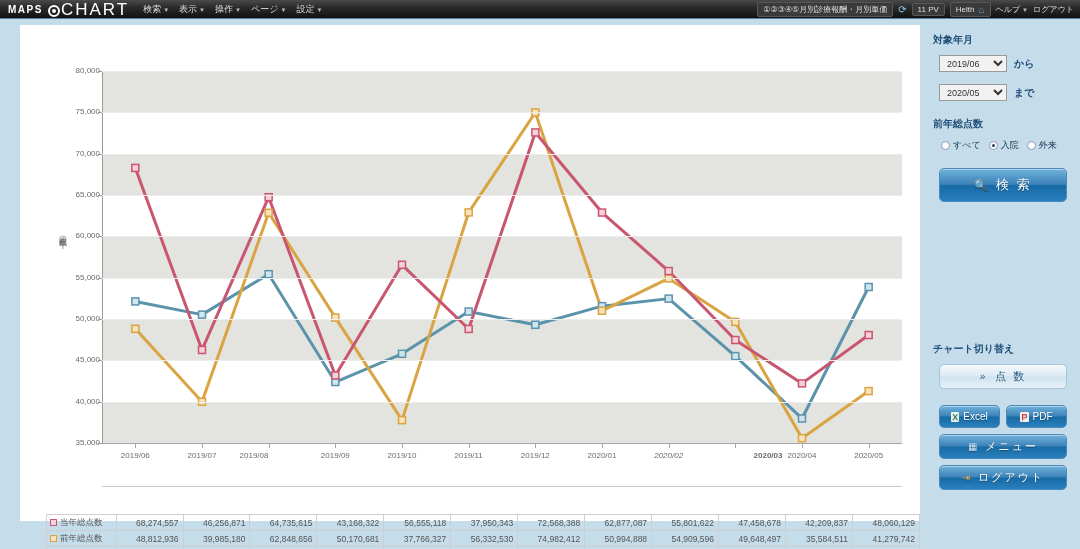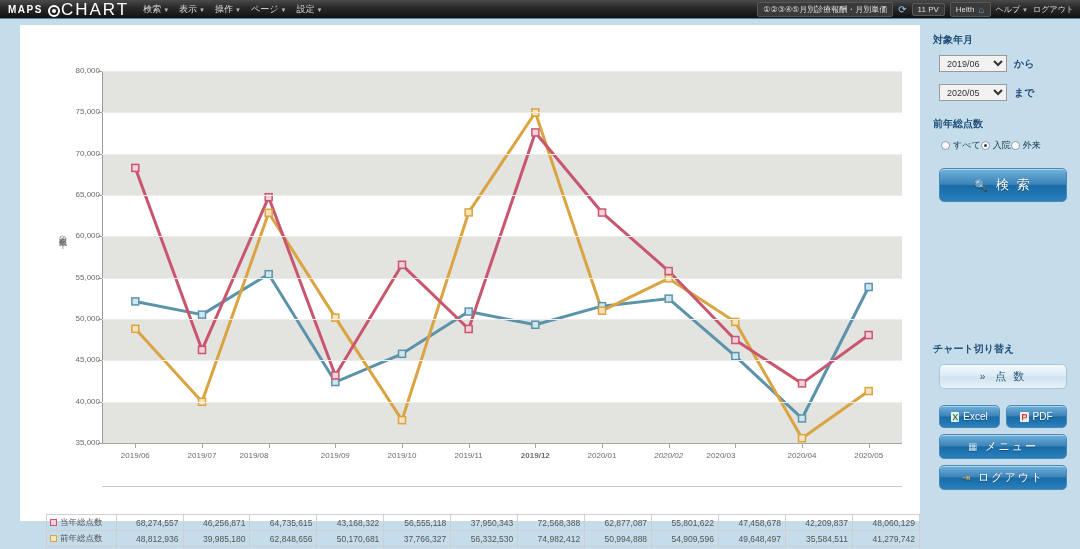--- a/index.html
+++ b/index.html
@@ -172,21 +172,21 @@
   }
   .sel-row { display: flex; align-items: center; gap: 7px; margin: 0 0 12px 14px; }
   select.ym {
     width: 68px; height: 17px; font-size: 9px;
     font-family: "Liberation Sans", sans-serif;
     border: 1px solid #9a9a9a; background: #f2f2f2; color: #333;
     padding-left: 3px;
   }
   .sel-suffix { font-size: 10px; color: #1f4e79; font-weight: bold; }
 
-  .radio-row { display: flex; align-items: center; gap: 0; margin-left: 16px; }
+  .radio-row { display: flex; align-items: center; gap: 8px; margin-left: 16px; }
   .radio-item { display: flex; align-items: center; gap: 3px; font-size: 9px; color: #203c55; }
   .radio-dot {
     width: 9px; height: 9px; border-radius: 50%;
     border: 1px solid #8a9bb0; background: #fff; display: inline-block;
     position: relative;
   }
   .radio-dot.on::after {
     content: ""; position: absolute; left: 2px; top: 2px;
     width: 3px; height: 3px; border-radius: 50%; background: #2b3f55;
   }
@@ -353,27 +353,27 @@
           <div class="xtick-label" style="left: 100px;">2019/07</div>
           <div class="xtick-line" style="left: 166.667px;"></div>
           <div class="xtick-label" style="left: 152px;">2019/08</div>
           <div class="xtick-line" style="left: 233.333px;"></div>
           <div class="xtick-label" style="left: 233.333px;">2019/09</div>
           <div class="xtick-line" style="left: 300px;"></div>
           <div class="xtick-label" style="left: 300px;">2019/10</div>
           <div class="xtick-line" style="left: 366.667px;"></div>
           <div class="xtick-label" style="left: 366.667px;">2019/11</div>
           <div class="xtick-line" style="left: 433.333px;"></div>
-          <div class="xtick-label" style="left: 433.333px; font-weight: bold;">2019/12</div>
+          <div class="xtick-label" style="left: 433.333px;">2019/12</div>
           <div class="xtick-line" style="left: 500px;"></div>
           <div class="xtick-label" style="left: 500px;">2020/01</div>
           <div class="xtick-line" style="left: 566.667px;"></div>
           <div class="xtick-label" style="left: 566.667px; font-style: italic;">2020/02</div>
           <div class="xtick-line" style="left: 633.333px;"></div>
-          <div class="xtick-label" style="left: 619px;">2020/03</div>
+          <div class="xtick-label" style="left: 666px; font-weight: bold;">2020/03</div>
           <div class="xtick-line" style="left: 700px;"></div>
           <div class="xtick-label" style="left: 700px;">2020/04</div>
           <div class="xtick-line" style="left: 766.667px;"></div>
           <div class="xtick-label" style="left: 766.667px;">2020/05</div>
         </div>
       <div class="xaxis-bottom"></div>
     </div>
 
     <table class="data-table">
       <tbody id="table-body">

